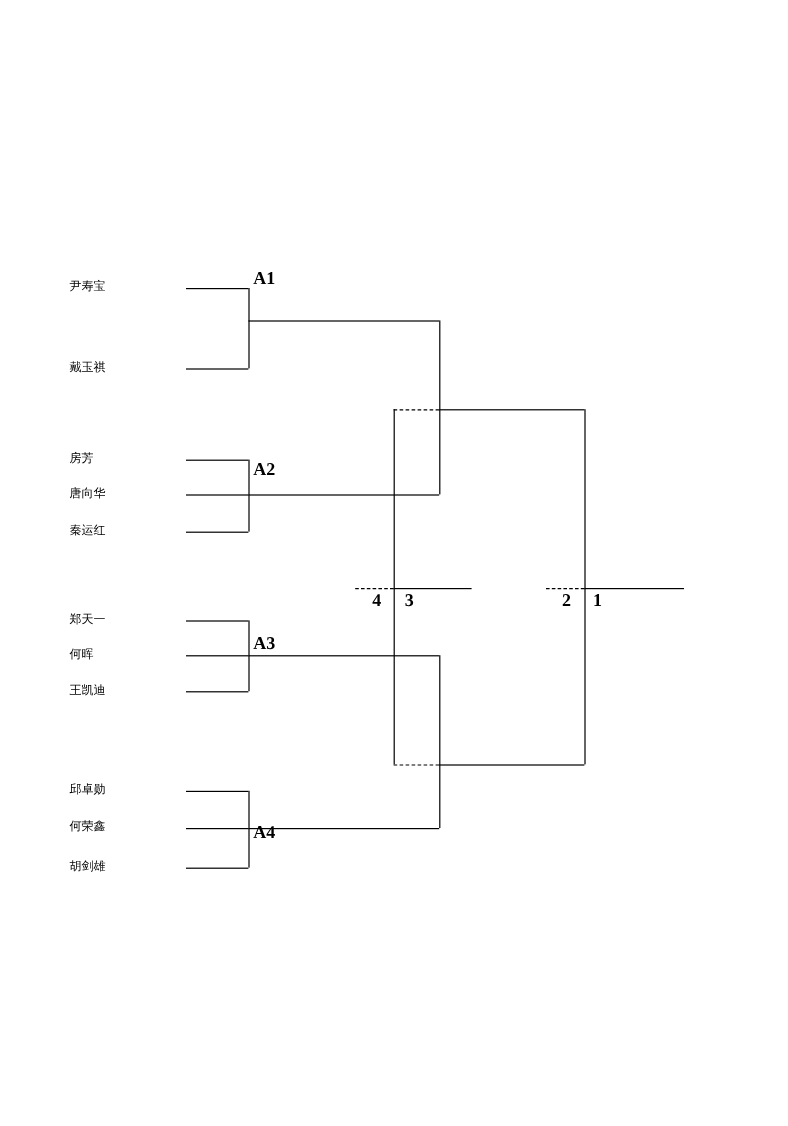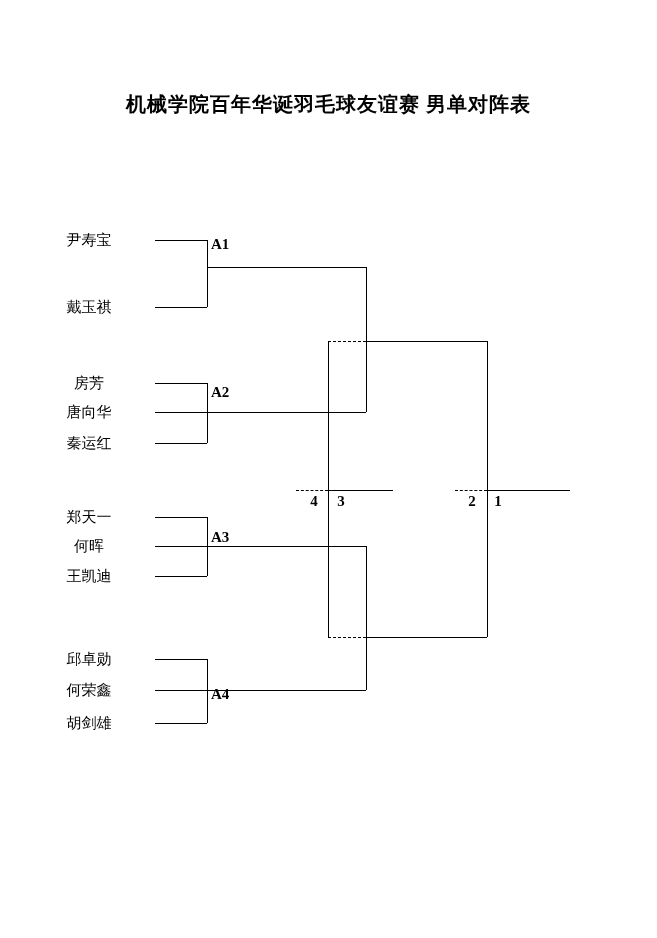--- a/index.html
+++ b/index.html
@@ -7,52 +7,51 @@
     width: 657px; height: 938px;
     font-family: "Liberation Serif", "DejaVu Serif", serif;
     color: #000000;
   }
   .page { position: relative; width: 657px; height: 938px; background: #ffffff; overflow: hidden; }
   .title {
     position: absolute; left: 0; top: 91px; width: 100%; margin: 0;
     text-align: center; font-size: 20px; font-weight: bold; letter-spacing: 1px;
   }
   .player {
-    position: absolute; left: 48px; width: 82px; text-align: center;
-    font-size: 15px; line-height: 18px; white-space: nowrap;
+    position: absolute; left: 58px; width: 82px; 
+    font-size: 10px; line-height: 18px; white-space: nowrap;
   }
   .glabel { position: absolute; font-size: 15px; font-weight: bold; line-height: 16px; }
   .place  { position: absolute; width: 16px; text-align: center; font-size: 15px; font-weight: bold; line-height: 16px; }
   .hl { position: absolute; height: 0; border-top: 1px solid #000; }
   .vl { position: absolute; width: 0; border-left: 1px solid #000; }
   .dash { border-top-style: dashed; }
 </style>
 </head>
 <body>
 
 <div class="page">
 
-  <h1 class="title">机械学院百年华诞羽毛球友谊赛 男单对阵表</h1>
 
   <span class="player" style="top:231px">尹寿宝</span>
   <span class="player" style="top:298px">戴玉祺</span>
 
   <span class="player" style="top:374px">房芳</span>
   <span class="player" style="top:403px">唐向华</span>
   <span class="player" style="top:434px">秦运红</span>
 
   <span class="player" style="top:508px">郑天一</span>
   <span class="player" style="top:537px">何晖</span>
   <span class="player" style="top:567px">王凯迪</span>
 
   <span class="player" style="top:650px">邱卓勋</span>
   <span class="player" style="top:681px">何荣鑫</span>
   <span class="player" style="top:714px">胡剑雄</span>
 
-  <span class="glabel" style="left:211px;top:236px">A1</span>
+  <span class="glabel" style="left:211px;top:225px">A1</span>
   <span class="glabel" style="left:211px;top:384px">A2</span>
   <span class="glabel" style="left:211px;top:529px">A3</span>
   <span class="glabel" style="left:211px;top:686px">A4</span>
 
   <span class="place" style="left:306px;top:493px">4</span>
   <span class="place" style="left:333px;top:493px">3</span>
   <span class="place" style="left:464px;top:493px">2</span>
   <span class="place" style="left:490px;top:493px">1</span>
 
   <div class="hl" style="left:155px;top:240px;width:52px"></div>

